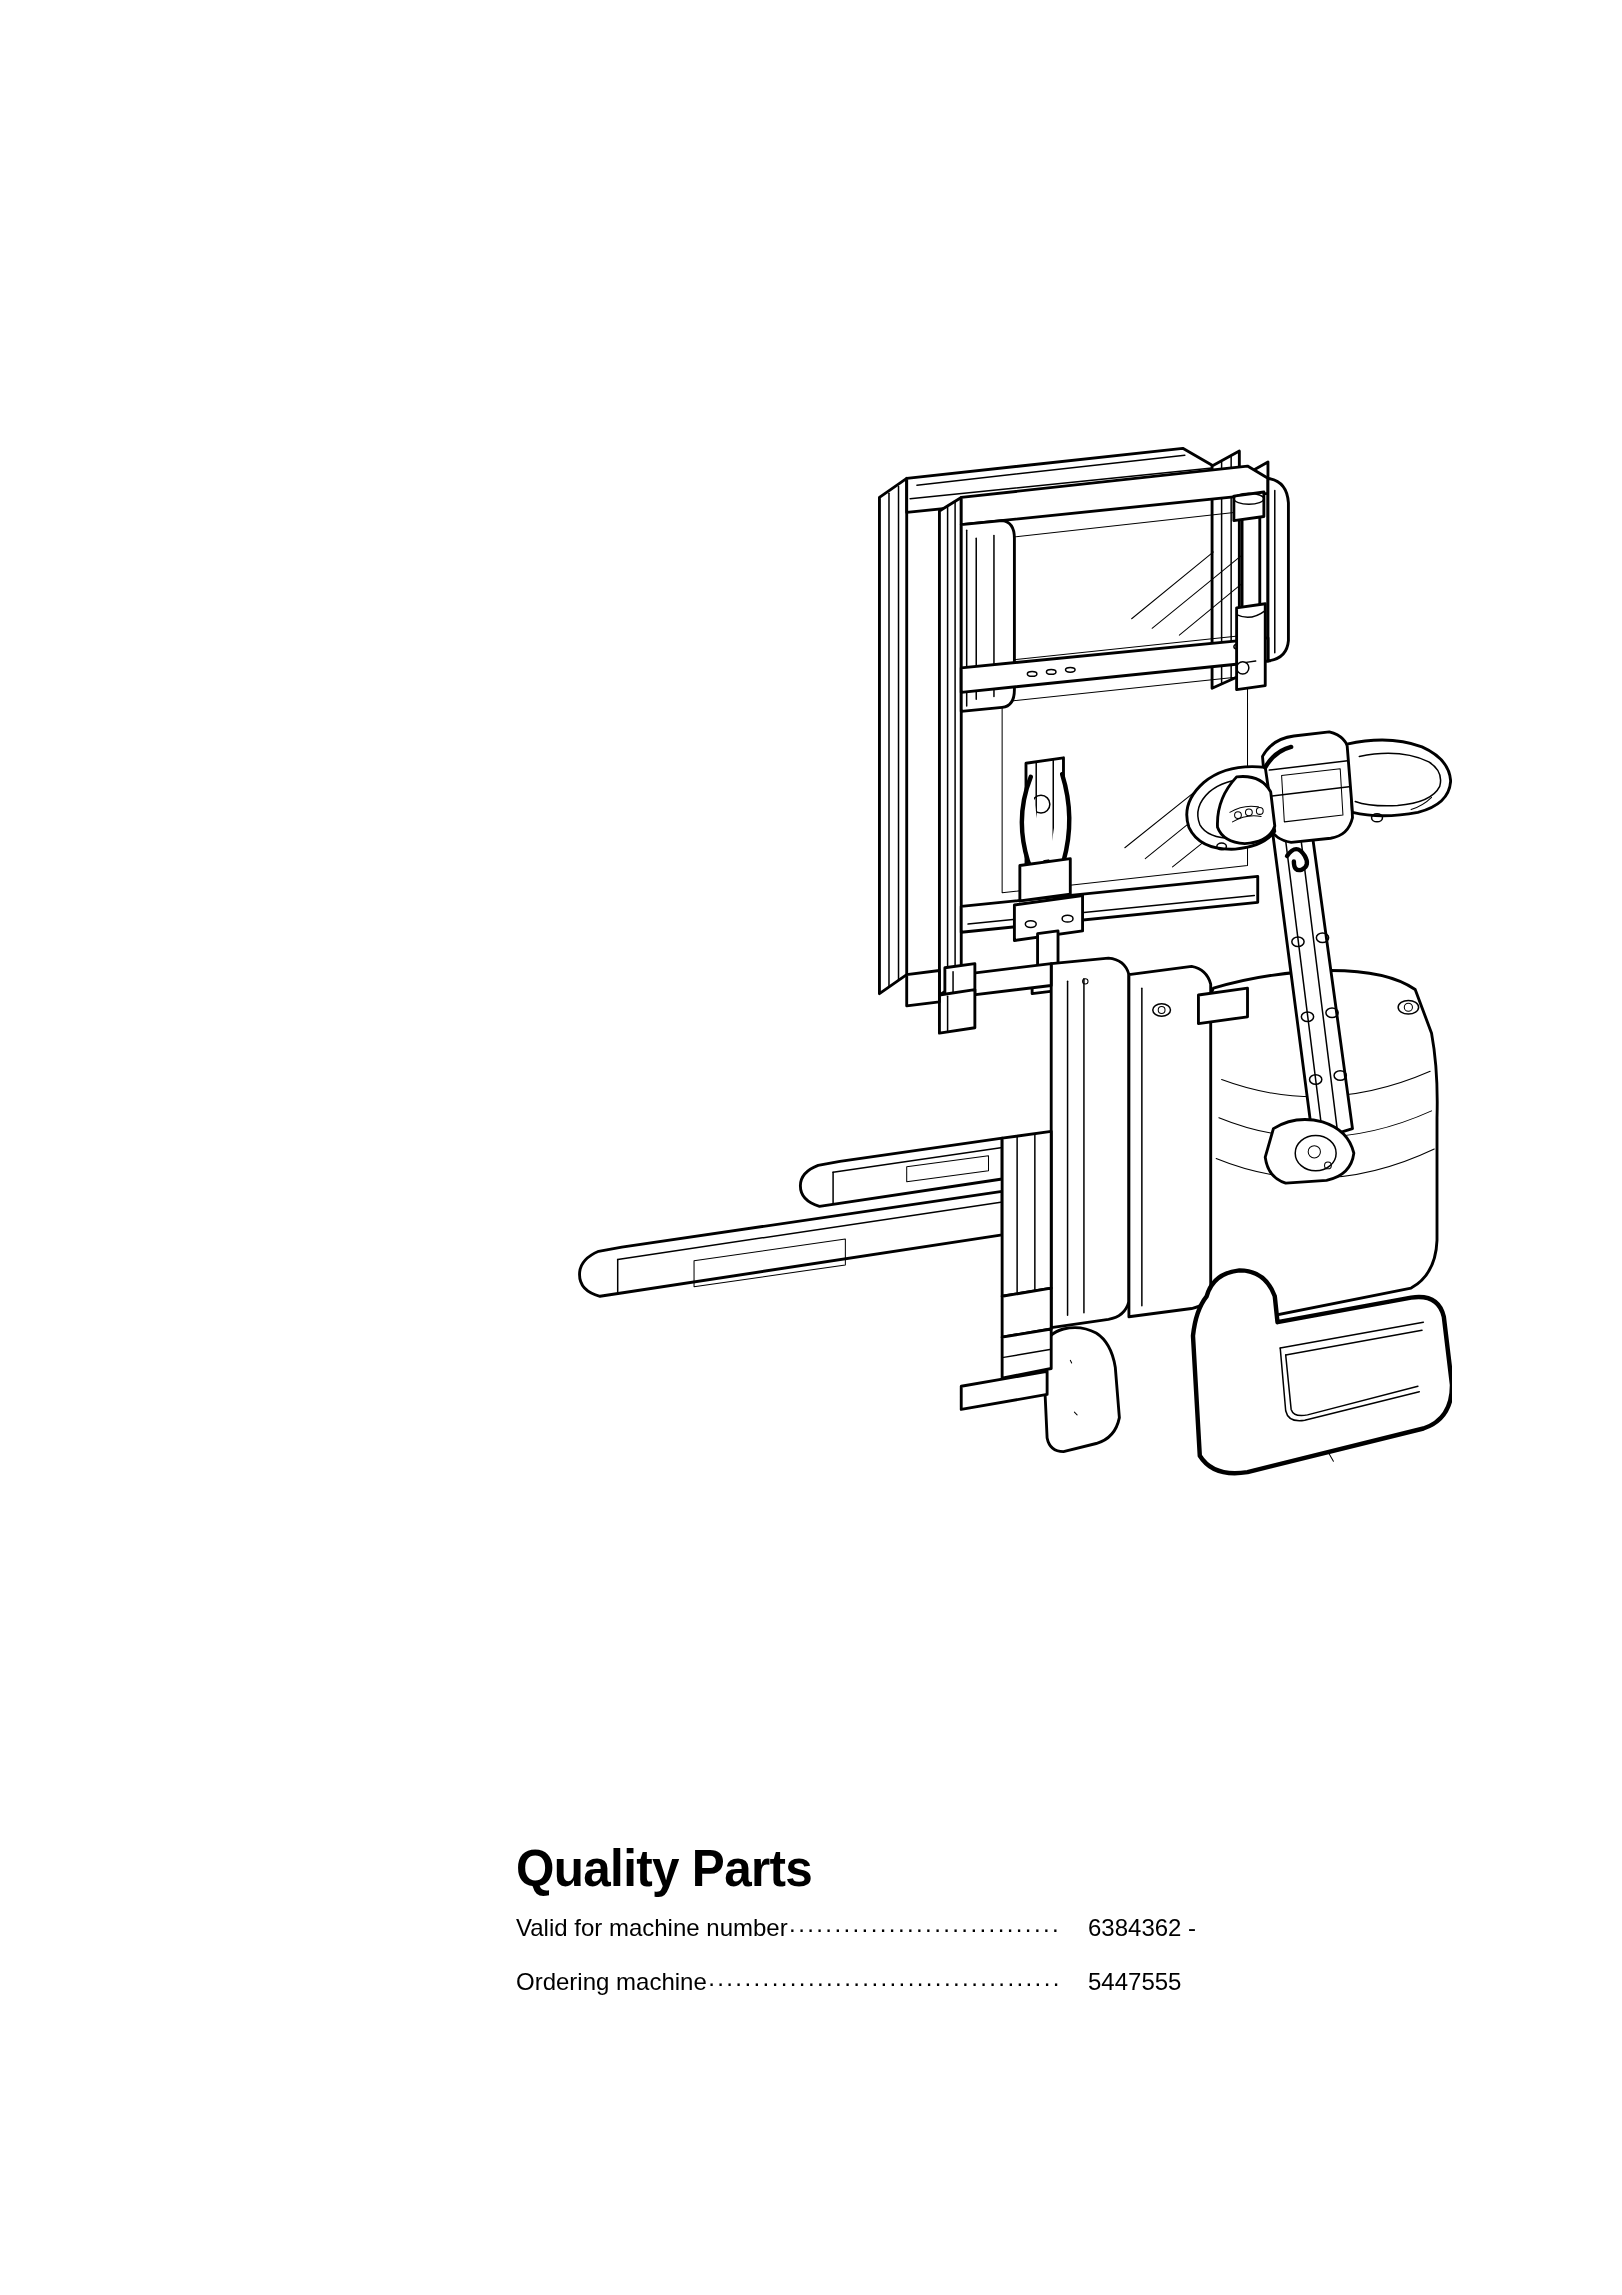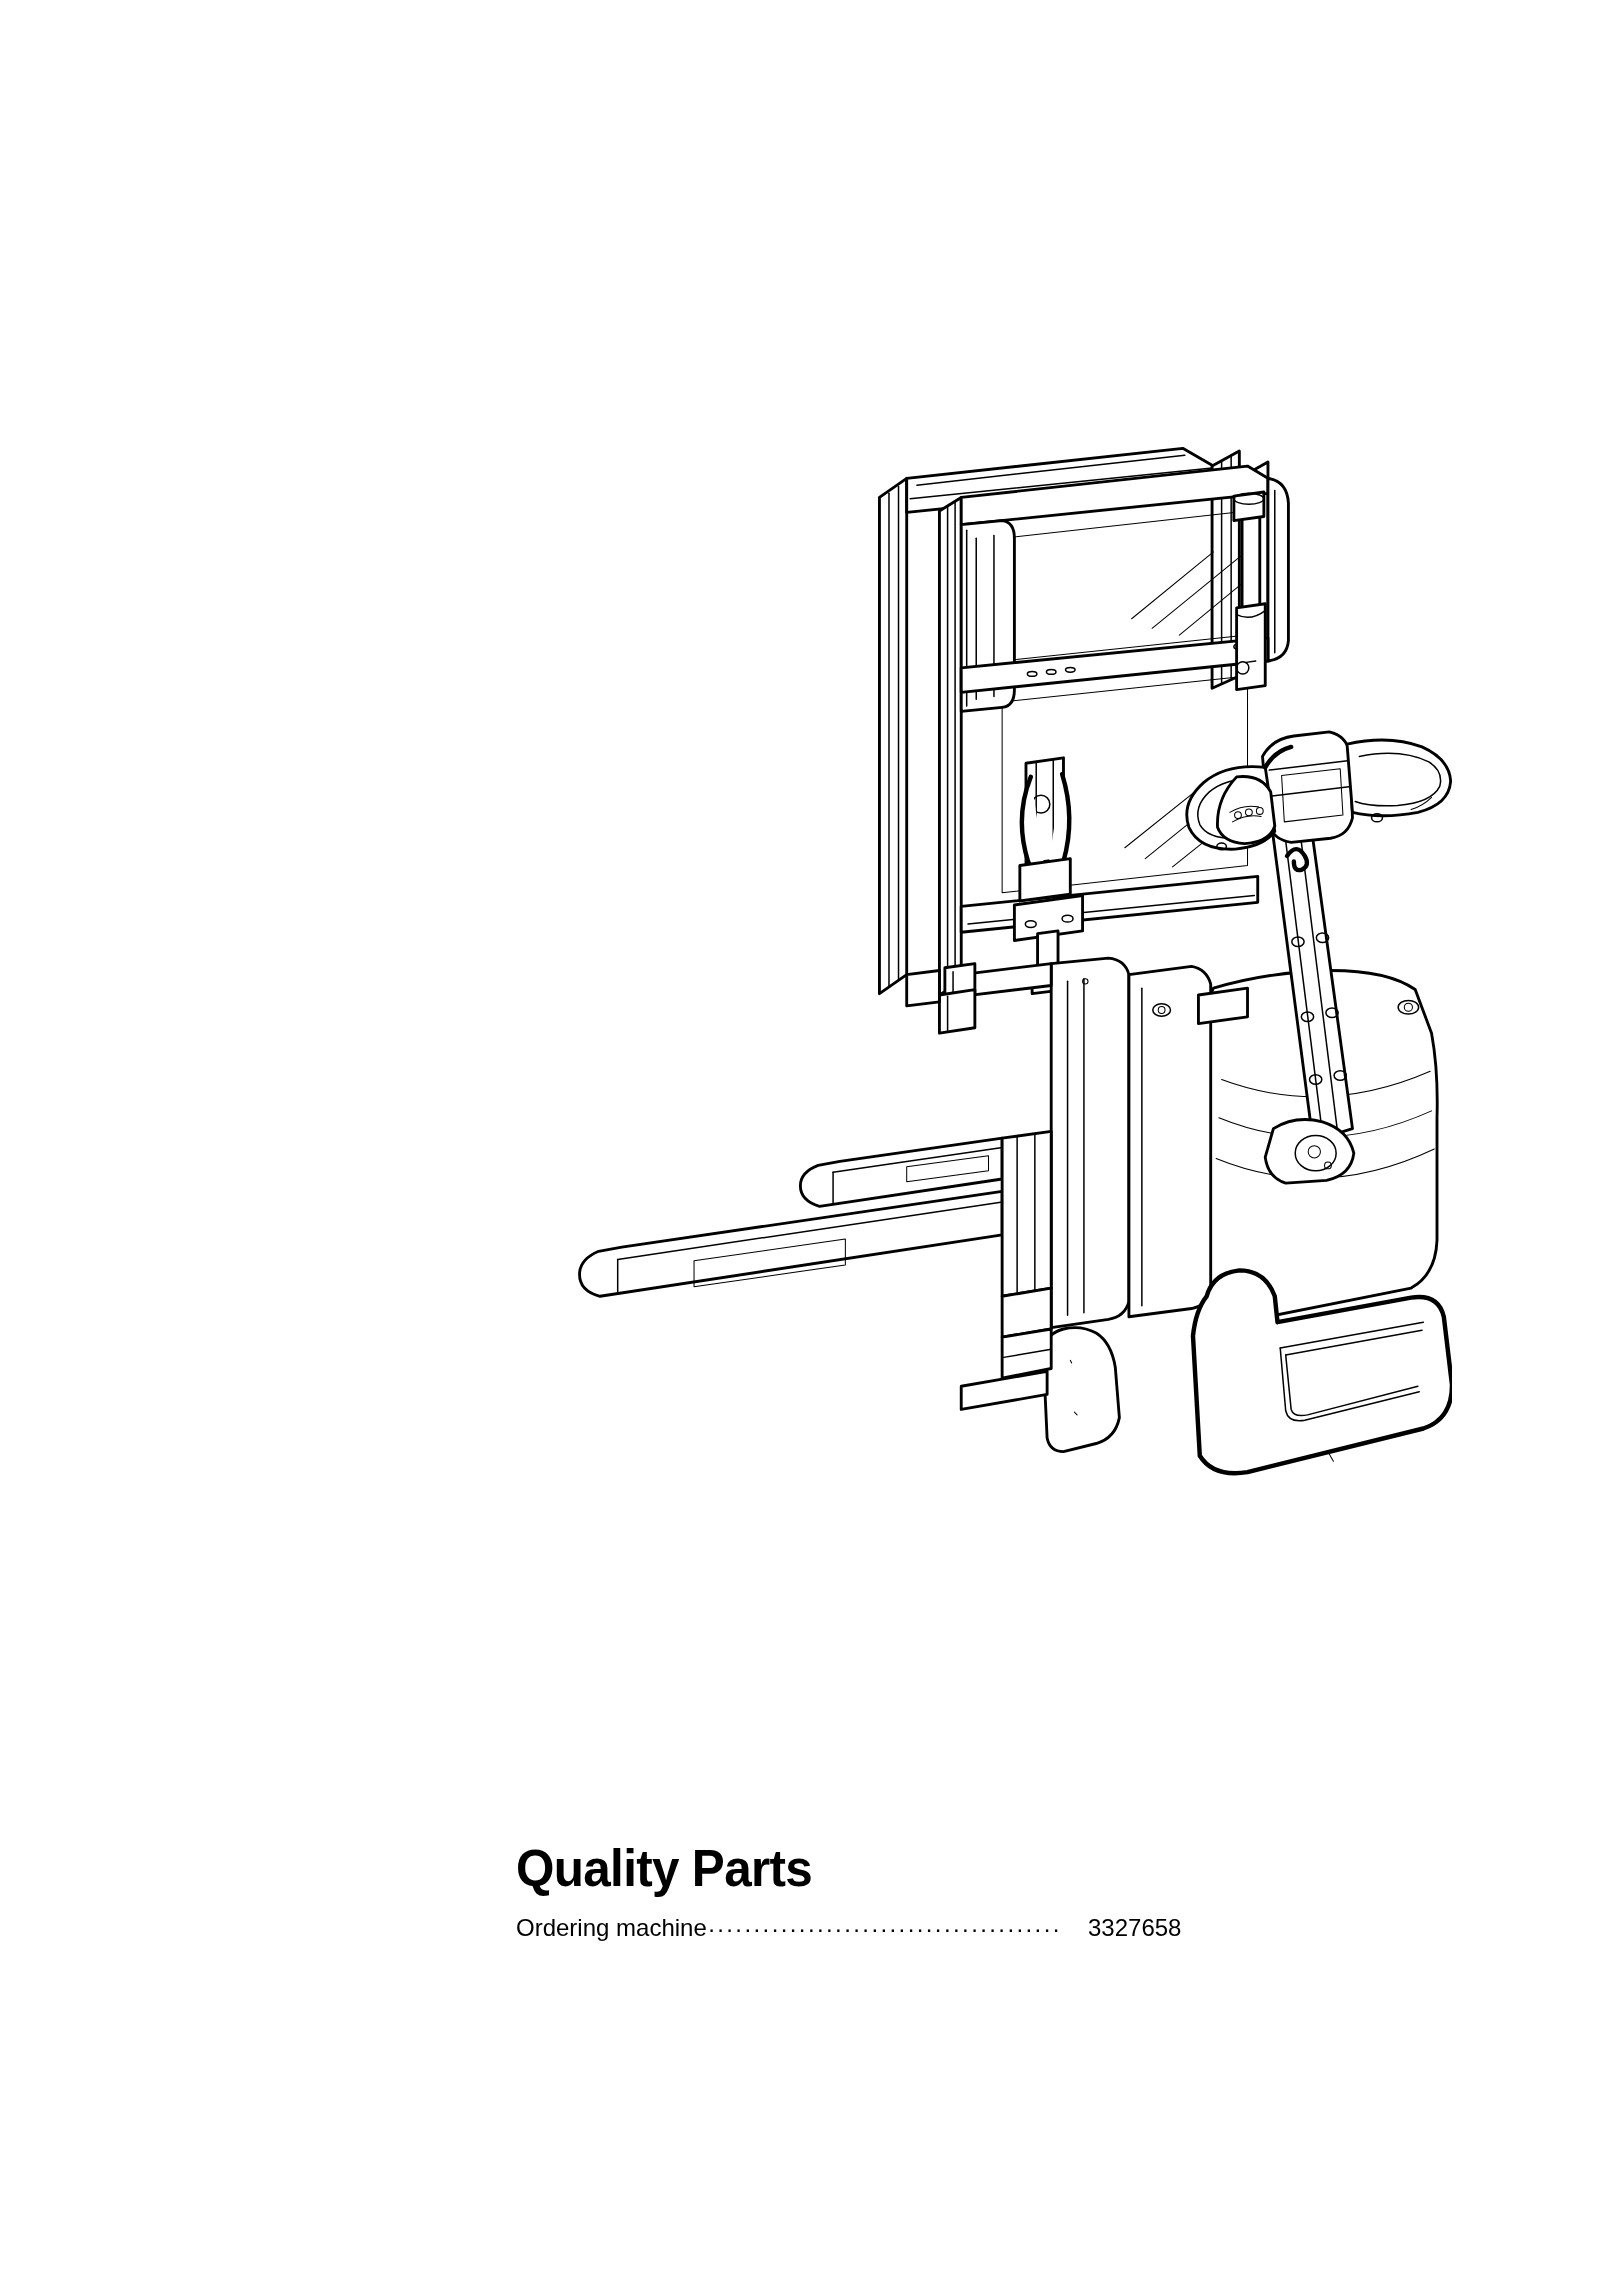--- a/index.html
+++ b/index.html
@@ -388,24 +388,29 @@
   </svg>
 </div>
 
 <div id="title-block">
 
   <h1 id="page-title">Quality Parts</h1>
 
 
   <div id="info-table">
 
+    <div class="info-row">
+      <span class="info-label">Valid for machine number</span>
+      <span class="info-leader"></span>
+      <span class="info-value">6384362 -</span>
+    </div>
 
     <div class="info-row">
       <span class="info-label">Ordering machine</span>
       <span class="info-leader"></span>
-      <span class="info-value">3327658</span>
+      <span class="info-value">5447555</span>
     </div>
 
 
 
   </div>
 </div>
 
 
 </body></html>

